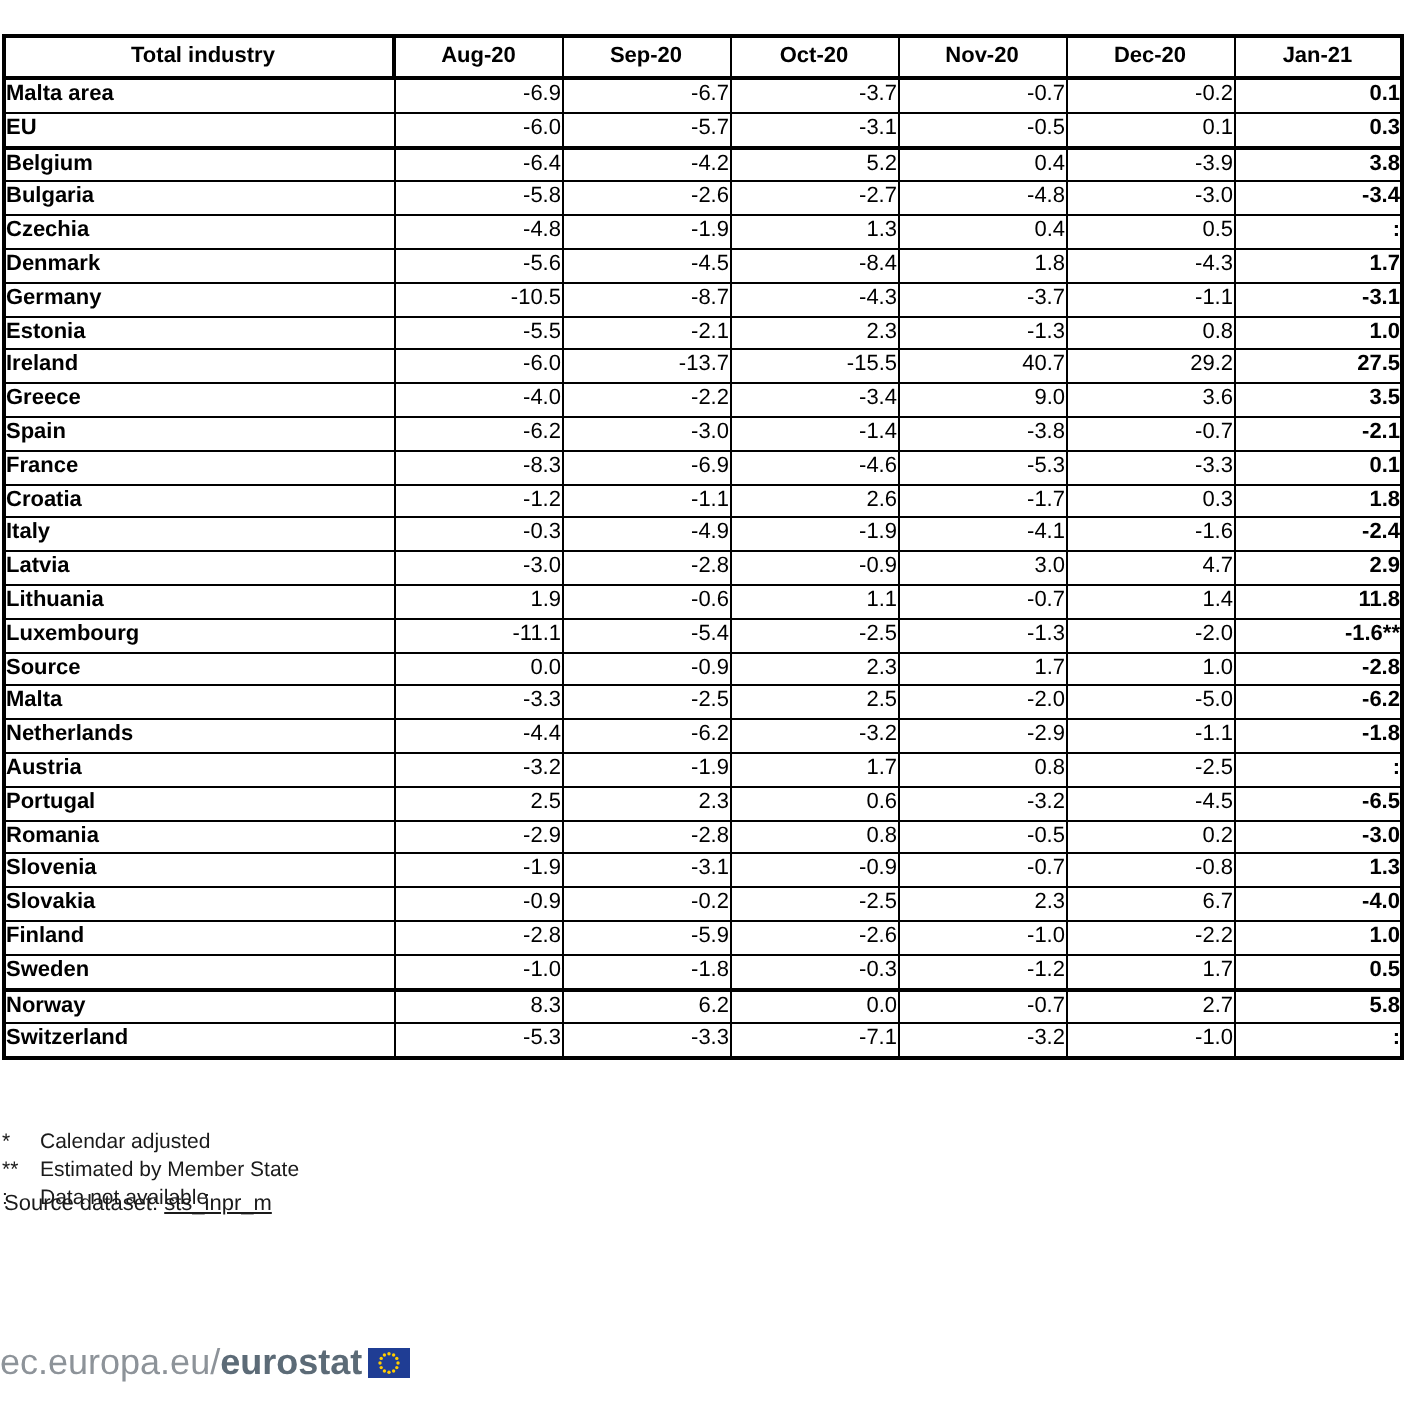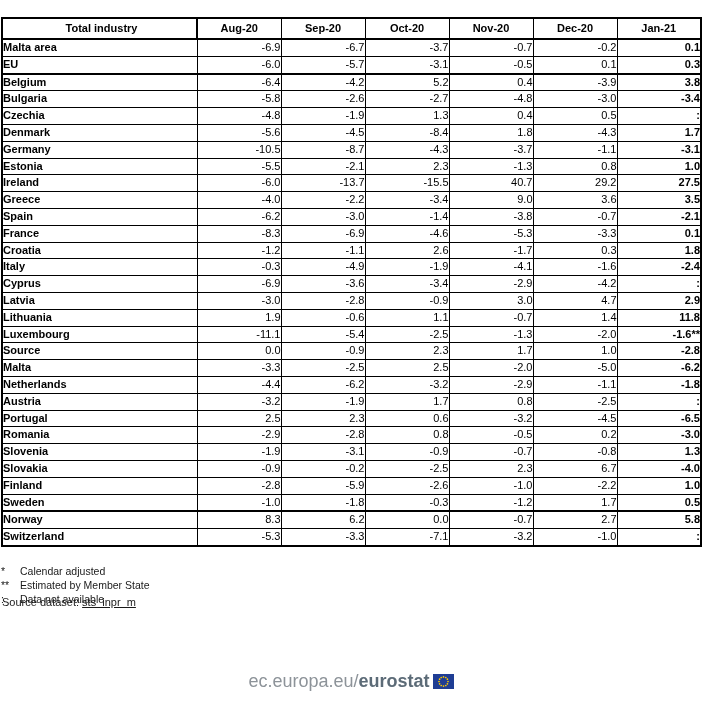--- a/index.html
+++ b/index.html
@@ -84,21 +84,21 @@
   .source-link {
     text-decoration: underline;
     color: #1a1a1a;
     cursor: pointer;
   }
   .footer {
     position: absolute;
     left: 0;
     right: 0;
     top: 670px;
-    text-align: center;
+    text-align: left;
     font-size: 18px;
     line-height: 22px;
   }
   .footer .domain { color: #8d9399; }
   .footer .brand  { color: #5c6b77; font-weight: bold; }
   .footer .flag {
     display: inline-block;
     vertical-align: -2px;
     margin-left: 3px;
   }
@@ -249,29 +249,20 @@
         <tr>
           <td class="country">Italy</td>
           <td class="val">-0.3</td>
           <td class="val">-4.9</td>
           <td class="val">-1.9</td>
           <td class="val">-4.1</td>
           <td class="val">-1.6</td>
           <td class="val last">-2.4</td>
         </tr>
         <tr>
-          <td class="country">Cyprus</td>
-          <td class="val">-6.9</td>
-          <td class="val">-3.6</td>
-          <td class="val">-3.4</td>
-          <td class="val">-2.9</td>
-          <td class="val">-4.2</td>
-          <td class="val last">:</td>
-        </tr>
-        <tr>
           <td class="country">Latvia</td>
           <td class="val">-3.0</td>
           <td class="val">-2.8</td>
           <td class="val">-0.9</td>
           <td class="val">3.0</td>
           <td class="val">4.7</td>
           <td class="val last">2.9</td>
         </tr>
         <tr>
           <td class="country">Lithuania</td>

